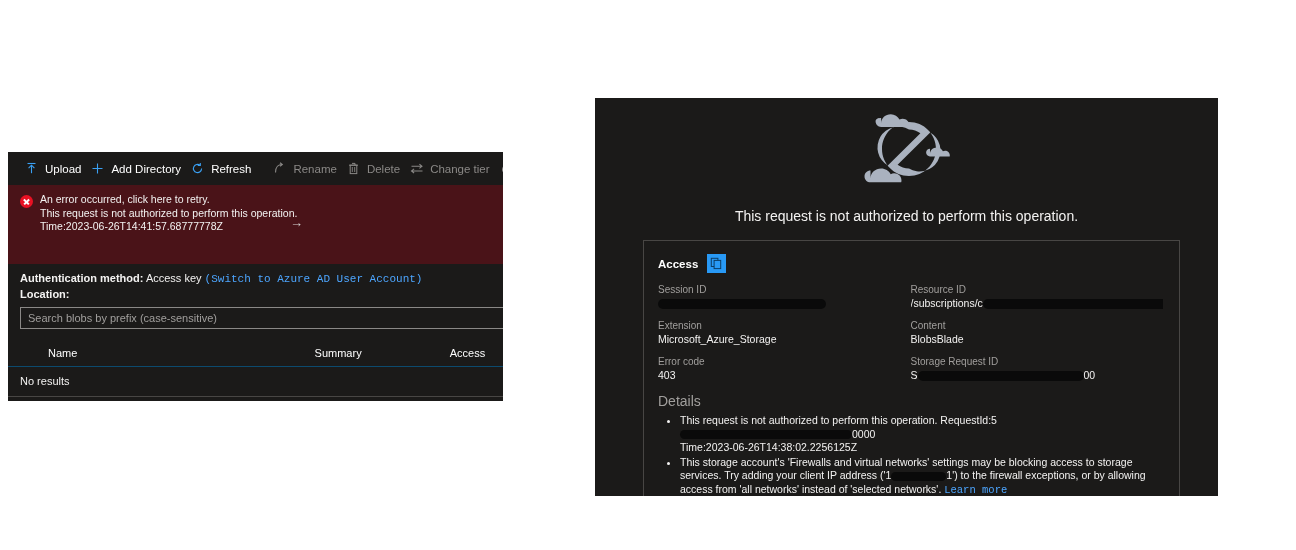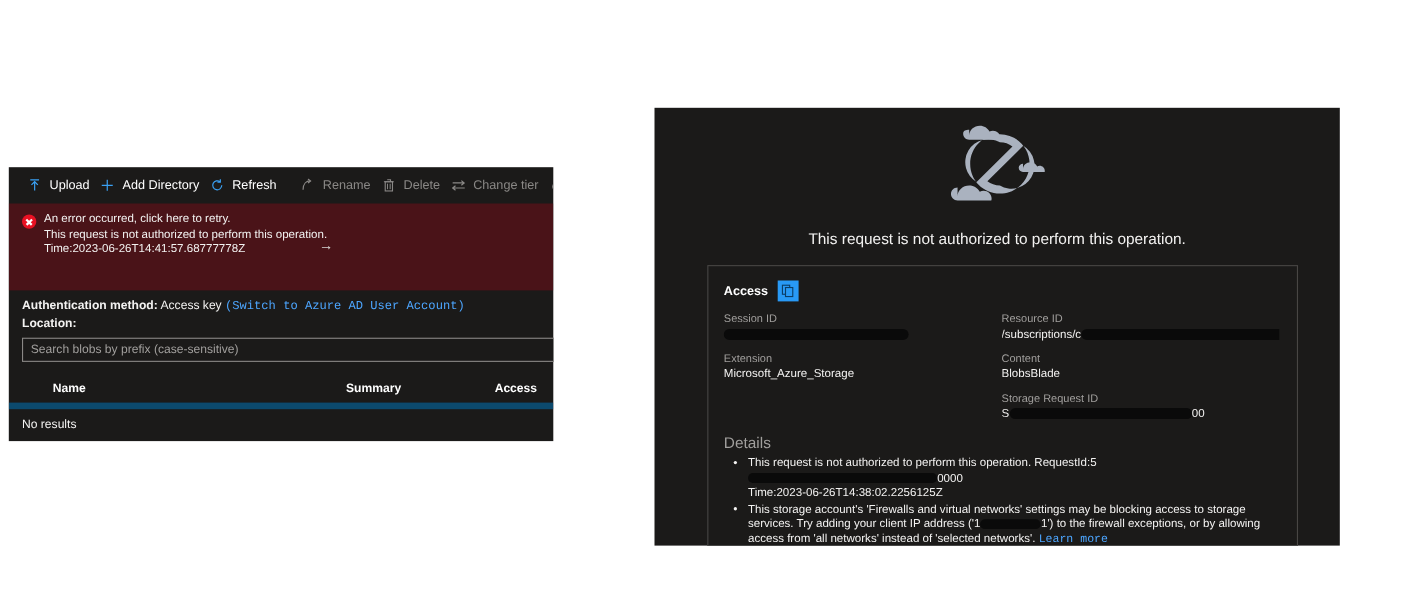--- a/index.html
+++ b/index.html
@@ -40,22 +40,22 @@
   .auth-block b{font-weight:bold;}
   .link{color:#4da6ff;font-family:Liberation Mono, monospace;}
 
   .search-wrap{padding:5px 13px 0 12px;}
   .search-box{width:535px;height:22px;box-sizing:border-box;
               background:#1b1a19;border:1px solid #8a8886;color:#c8c6c4;
               font-size:11px;padding:0 7px;font-family:"Liberation Sans",sans-serif;}
   .search-box::placeholder{color:#a19f9d;}
 
   .tbl{margin-top:18px;}
-  .tbl-head{display:flex;font-size:11px;font-weight:bold;color:#ffffff;
-            padding:0 0 7px 0;border-bottom:6px solid #0c4a6e;}
+  .tbl-head{display:flex;font-size:11px;font-weight:normal;color:#ffffff;
+            padding:0 0 7px 0;border-bottom:1px solid #0c4a6e;}
   .tbl-row{display:flex;font-size:11px;color:#f3f2f1;padding:8px 0 9px 0;
            border-bottom:1px solid #484644;}
   .c-name{width:340px;padding-left:40px;box-sizing:border-box;}
   .c-name.cell{padding-left:12px;}
   .c-mod{width:152px;}
   .c-acc{width:60px;}
 
   
   #right-panel{position:absolute;left:595px;top:98px;width:623px;height:398px;
                background:#1b1a19;color:#f3f2f1;overflow:hidden;}
@@ -233,20 +233,24 @@
     <div class="grid">
       <div class="col">
         <div class="fld">
           <div class="k">Session ID</div>
           <div class="v"><span class="redact" style="width:168px;height:10px;"></span></div>
         </div>
         <div class="fld">
           <div class="k">Extension</div>
           <div class="v">Microsoft_Azure_Storage</div>
         </div>
+        <div class="fld">
+          <div class="k">Error code</div>
+          <div class="v">403</div>
+        </div>
       </div>
 
       <div class="col">
         <div class="fld">
           <div class="k">Resource ID</div>
           <div class="v"><span>/subscriptions/c</span><span class="redact" style="width:196px;height:10px;"></span></div>
         </div>
         <div class="fld">
           <div class="k">Content</div>
           <div class="v">BlobsBlade</div>

